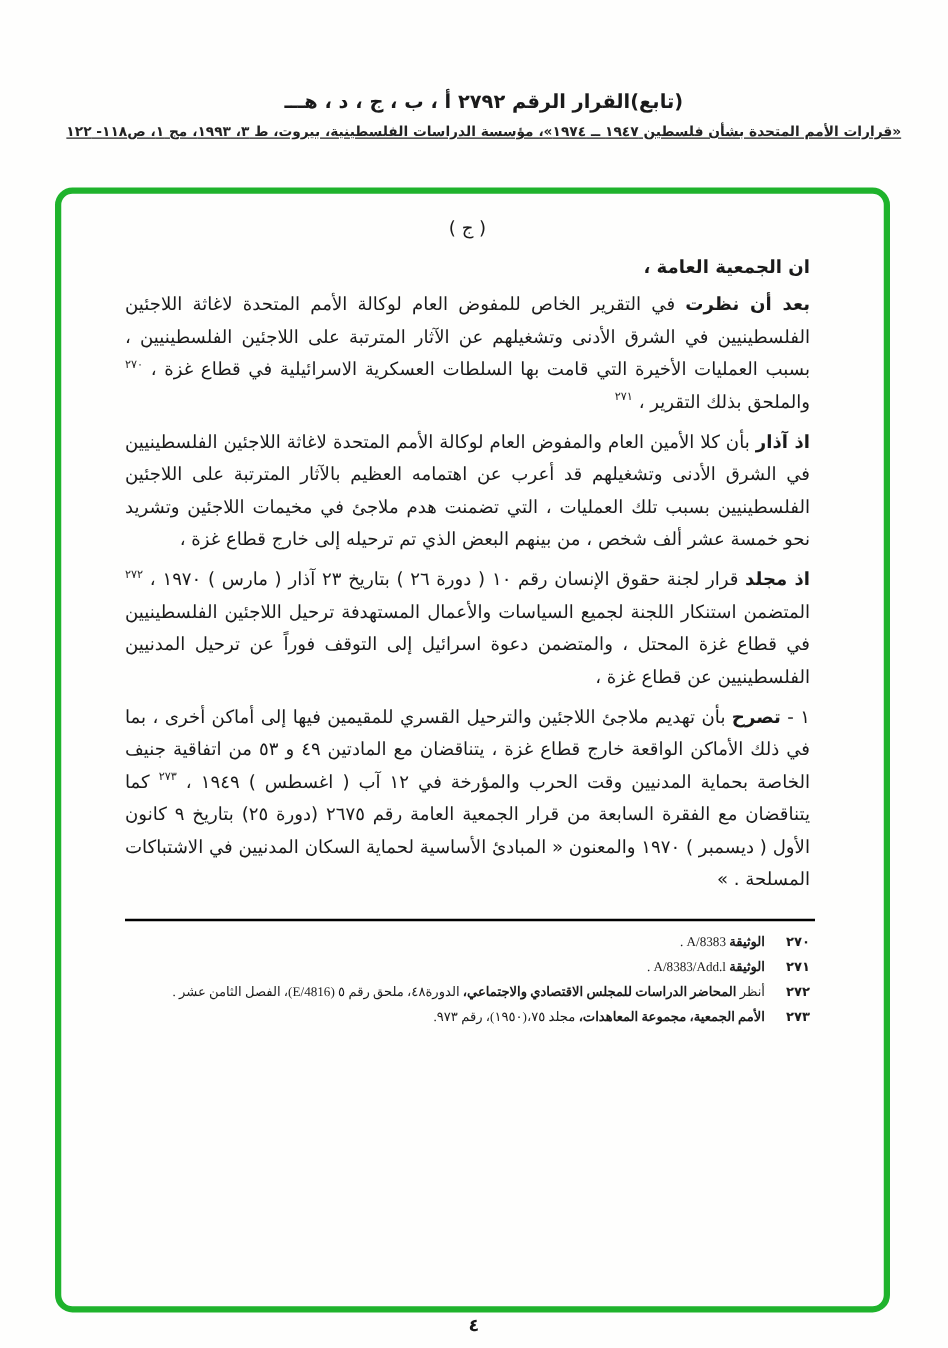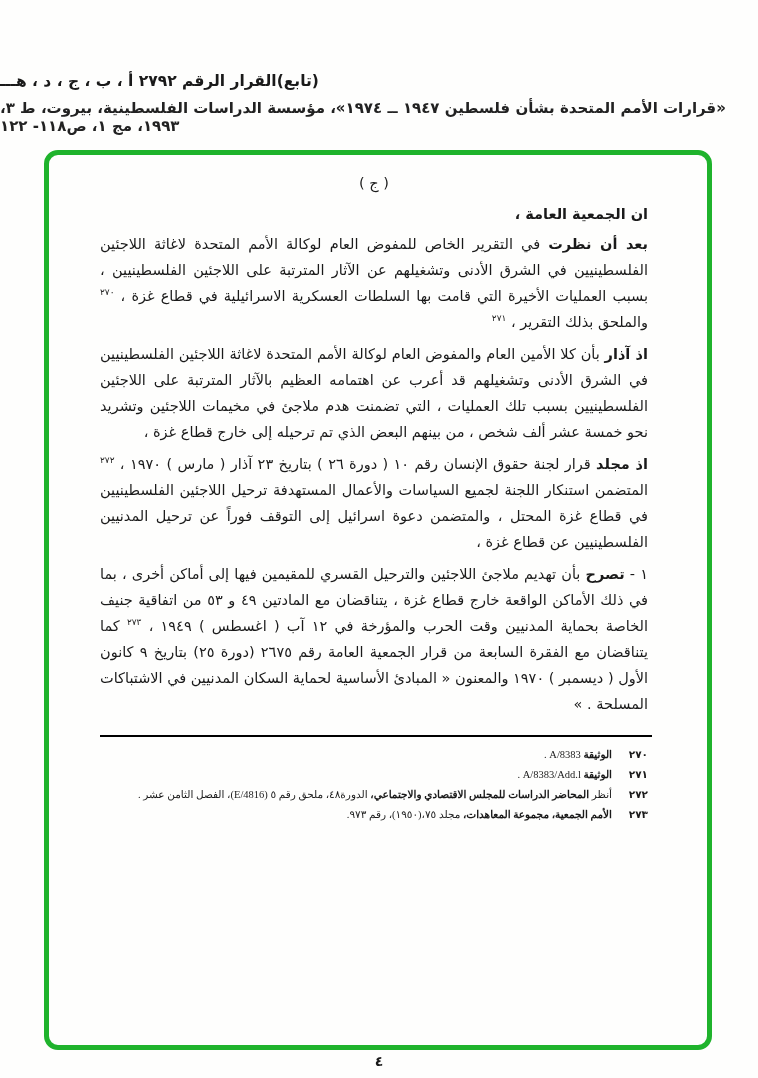--- a/index.html
+++ b/index.html
@@ -8,28 +8,28 @@
     width:758px; height:1078px;
     font-family:"DejaVu Sans", sans-serif;
     color:#1a1a1a;
     position:relative;
     overflow:hidden;
   }
   .page { position:absolute; inset:0; background:#fefefd; }
 
   
   .doc-header {
-    position:absolute; top:72px; left:0; right:0;
-    text-align:left; direction:rtl;
+    position:absolute; top:72px; left:16px; right:0;
+    text-align:center; direction:rtl;
   }
   .doc-title {
     font-size:15.5px; font-weight:bold; letter-spacing:0.5px;
   }
   .doc-source {
-    margin-top:9px; font-size:15px; font-weight:bold; color:#222;
+    margin-top:9px; font-size:11px; font-weight:bold; color:#222;text-decoration:underline;
   }
 
   
   .annotation-box {
     position:absolute;
     left:44px; top:150px;
     width:668px; height:900px;
     border:5px solid #1fb32c;
     border-radius:14px;
     background:transparent;

